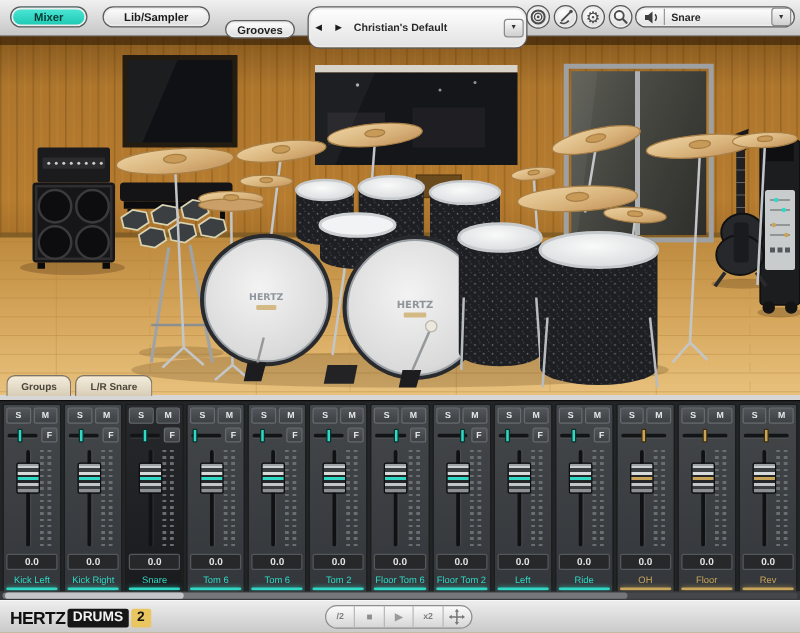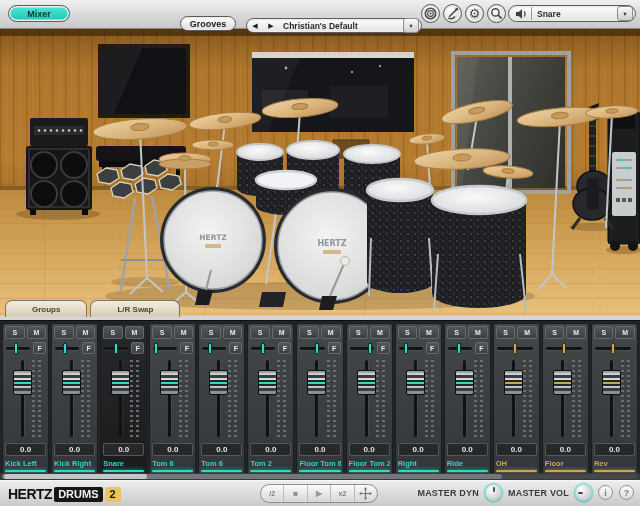--- a/index.html
+++ b/index.html
@@ -11,21 +11,21 @@
   
   .toolbar{position:absolute;left:0;top:0;width:640px;height:28px;
     background:linear-gradient(#f0f0f0,#c7c7c7);border-bottom:1px solid #8a8a8a;z-index:30;}
   .pill{position:absolute;top:5px;height:17px;border-radius:10px;border:1.5px solid #5c5c5c;
     box-sizing:border-box;display:flex;align-items:center;justify-content:center;
     font-size:9px;font-weight:bold;color:#1c1c1c;background:linear-gradient(#ffffff,#dcdcdc);
     box-shadow:0 0 0 1.5px #ececec inset;}
   .btn-mixer{left:8px;width:62px;background:linear-gradient(#4fe8d7,#1cc7b2);color:#083a33;}
   .btn-lib{left:82px;width:86px;}
   .btn-grooves{left:180px;width:56px;top:16px;height:15px;}
-  .preset-group{position:absolute;left:246px;top:18px;width:176px;height:15px;border-radius:10px;
+  .preset-group{position:absolute;left:246px;top:5px;width:176px;height:34px;border-radius:10px;
     border:1.5px solid #5c5c5c;background:linear-gradient(#ffffff,#e2e2e2);box-sizing:border-box;
     display:flex;align-items:center;box-shadow:0 0 0 1.5px #ececec inset;}
   .nav-btn{width:16px;height:13px;display:flex;align-items:center;justify-content:center;
     font-size:7px;color:#1a1a1a;}
   .preset-text{flex:1;font-size:8.5px;font-weight:bold;color:#2a2a2a;padding-left:4px;
     white-space:nowrap;overflow:hidden;}
   .dd-box{width:14px;height:13px;margin-right:2px;border:1px solid #8a8a8a;border-radius:3px;
     background:linear-gradient(#fafafa,#cfcfcf);display:flex;align-items:center;justify-content:center;
     font-size:5.5px;color:#333;}
   .cbtn{position:absolute;top:4px;width:19px;height:19px;border-radius:50%;
@@ -40,21 +40,21 @@
   .spk-btn{width:20px;height:13px;margin-left:2px;border-right:1px solid #9a9a9a;
     display:flex;align-items:center;justify-content:center;}
   .audition-text{flex:1;font-size:8.5px;font-weight:bold;color:#2a2a2a;padding-left:5px;}
 
   
   .scene{position:absolute;left:0;top:28px;width:640px;height:288px;overflow:hidden;background:#b5782e;}
   .scene svg{display:block;}
 
   
   .tabs{position:absolute;left:5px;top:300px;z-index:20;display:flex;gap:3px;}
-  .tab{height:16px;padding:0 26px;border:1px solid #7d7568;border-bottom:none;
+  .tab{height:16px;padding:0 11px;border:1px solid #7d7568;border-bottom:none;
     border-radius:7px 7px 0 0;background:linear-gradient(#f4ecdc,#d7cdb6);
     font-size:8px;font-weight:bold;color:#4c463a;display:flex;align-items:center;}
 
   
   .mixer{position:absolute;left:0;top:320px;width:640px;height:157px;background:#222426;
     display:flex;gap:2px;padding:2px;box-sizing:border-box;border-top:1px solid #0d0d0e;}
   .strip{flex:1;display:flex;flex-direction:column;padding:2px;box-sizing:border-box;
     background:linear-gradient(#43474a,#33363a);border:1px solid #1a1c1d;border-radius:2px;min-width:0;}
   .strip.selected{background:linear-gradient(#26282b,#191b1d);}
   .sm-row{display:flex;gap:2px;height:13px;margin-bottom:3px;}
@@ -80,21 +80,21 @@
   .strip.gold .fader-cap{background:linear-gradient(#9ea2a5 0 8%,#caced0 8% 16%,#3a3d3f 16% 30%,#d6dadb 30% 38%,
       #232527 38% 46%,#c9a55a 46% 58%,#232527 58% 66%,#c2c6c8 66% 76%,#3a3d3f 76% 88%,#8c9093 88% 100%);}
   .meter{position:absolute;right:5px;top:3px;bottom:4px;width:9px;}
   .meter i{position:absolute;top:0;bottom:0;width:3px;
     background:repeating-linear-gradient(to bottom,#696e71 0 2px,rgba(0,0,0,0) 2px 5px);}
   .meter i:first-child{left:0;}
   .meter i:last-child{right:0;}
   .value{height:13px;line-height:12px;margin:2px 0 2px;background:#26282a;border:1px solid #54585b;
     border-radius:2px;color:#e2e4e5;font-size:8px;font-weight:bold;text-align:center;box-sizing:border-box;}
   .label-wrap{height:14px;position:relative;}
-  .label{height:11px;line-height:11px;font-size:7.5px;font-weight:bold;
+  .label{height:11px;line-height:11px;font-size:7.5px;font-weight:normal;text-align:center;
     white-space:nowrap;overflow:hidden;color:#2fd9c6;}
   .strip.gold .label{color:#c9a55a;}
   .underline{position:absolute;left:0;right:0;bottom:0;height:2px;background:#2fd9c6;
     box-shadow:0 0 4px rgba(47,217,198,.8);border-radius:1px;}
   .strip.gold .underline{background:#c9a55a;box-shadow:0 0 4px rgba(201,165,90,.8);}
 
   
   .scrollrow{position:absolute;left:0;top:473px;width:640px;height:7px;background:#37393b;}
   .scroll-track{position:absolute;left:2px;top:1px;width:636px;height:5px;border-radius:3px;background:#45474a;}
   .scroll-mid{position:absolute;left:2px;top:1px;width:500px;height:5px;border-radius:3px;background:#74777a;}
@@ -129,20 +129,21 @@
     background:linear-gradient(#ffffff,#dadada);color:#7f7f7f;font-size:9px;font-weight:bold;
     display:flex;align-items:center;justify-content:center;box-sizing:border-box;}
 </style>
 </head>
 <body>
 
 <div class="app">
 
   <div class="toolbar">
     <div class="pill btn-mixer">Mixer</div>
+    <div class="pill btn-lib">Lib/Sampler</div>
     <div class="pill btn-grooves">Grooves</div>
 
     <div class="preset-group">
       <div class="nav-btn">◀</div>
       <div class="nav-btn">▶</div>
       <div class="preset-text">Christian's Default</div>
       <div class="dd-box">
           <span>▼</span>
         </div>
     </div>
@@ -468,21 +469,21 @@
         <g transform="rotate(-3 612 84)">
           <ellipse cx="612" cy="84" rx="26" ry="6" fill="url(#cym)"></ellipse>
             <ellipse cx="612" cy="83" rx="6" ry="2.2" fill="#c89a58"></ellipse>
         </g>
       </g>
     </svg>
   </div>
 
   <div class="tabs">
     <div class="tab">Groups</div>
-    <div class="tab">L/R Swap</div>
+    <div class="tab">L/R Snare</div>
   </div>
 
   <div class="mixer" id="mixer">
       <div class="strip teal">
       <div class="sm-row">
         <div class="btn sm">S</div>
         <div class="btn sm">M</div>
       </div>
       <div class="pan-row">
         <div class="pan-track">
@@ -693,21 +694,21 @@
       <div class="fader-area">
         <div class="fader-track"></div>
         <div class="fader-cap"></div>
         <div class="meter">
             <i></i>
             <i></i>
           </div>
       </div>
       <div class="value">0.0</div>
       <div class="label-wrap">
-        <div class="label">Right</div>
+        <div class="label">Left</div>
         <div class="underline"></div>
       </div>
     </div>
       <div class="strip teal">
       <div class="sm-row">
         <div class="btn sm">S</div>
         <div class="btn sm">M</div>
       </div>
       <div class="pan-row">
         <div class="pan-track">
@@ -827,27 +828,15 @@
         <svg width="13" height="13" viewBox="0 0 13 13">
           <line x1="6.5" y1="1.5" x2="6.5" y2="11.5" stroke="#777" stroke-width="1.2"></line>
           <line x1="1.5" y1="6.5" x2="11.5" y2="6.5" stroke="#777" stroke-width="1.2"></line>
           <polygon points="6.5,0 4.8,2.4 8.2,2.4" fill="#777"></polygon>
           <polygon points="6.5,13 4.8,10.6 8.2,10.6" fill="#777"></polygon>
           <polygon points="0,6.5 2.4,4.8 2.4,8.2" fill="#777"></polygon>
           <polygon points="13,6.5 10.6,4.8 10.6,8.2" fill="#777"></polygon>
         </svg>
       </div>
     </div>
-    <div class="master">
-      <span class="m-label">MASTER DYN</span>
-      <div class="knob">
-          <div class="ptr-v"></div>
-        </div>
-      <span class="m-label">MASTER VOL</span>
-      <div class="knob">
-          <div class="ptr-h"></div>
-        </div>
-      <div class="round-sm">i</div>
-      <div class="round-sm">?</div>
-    </div>
   </div>
 
 </div>
 
 </body></html>

